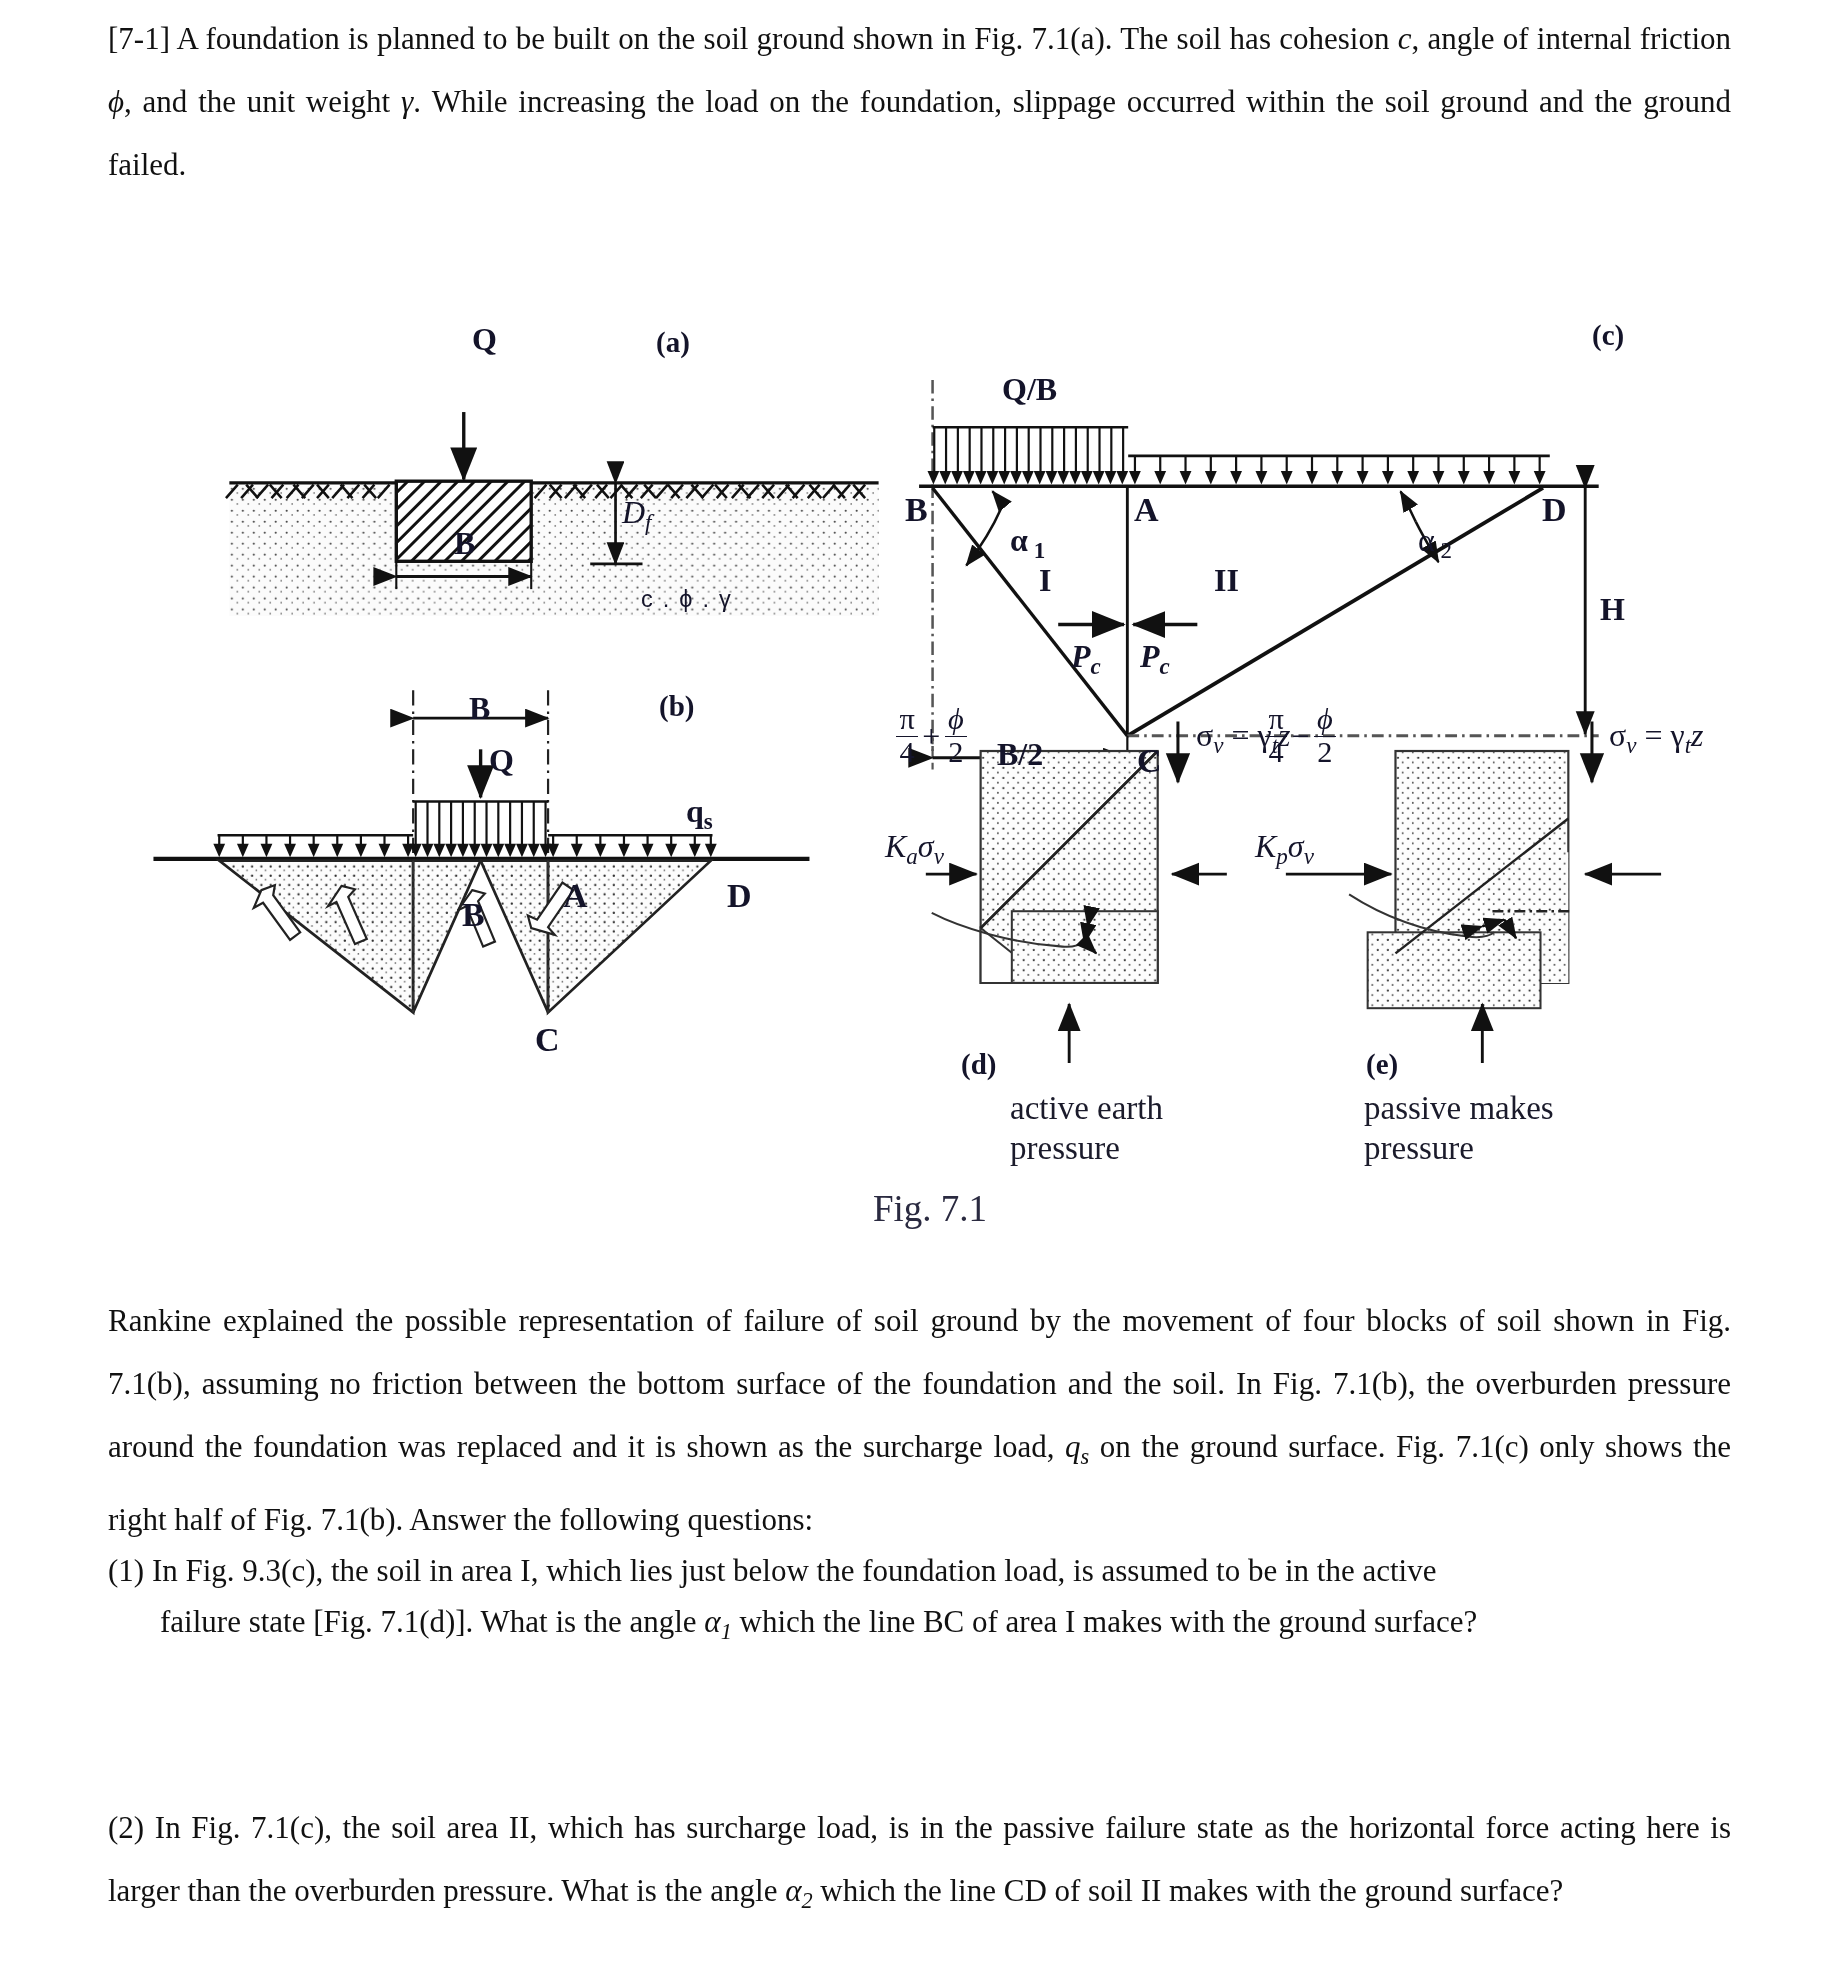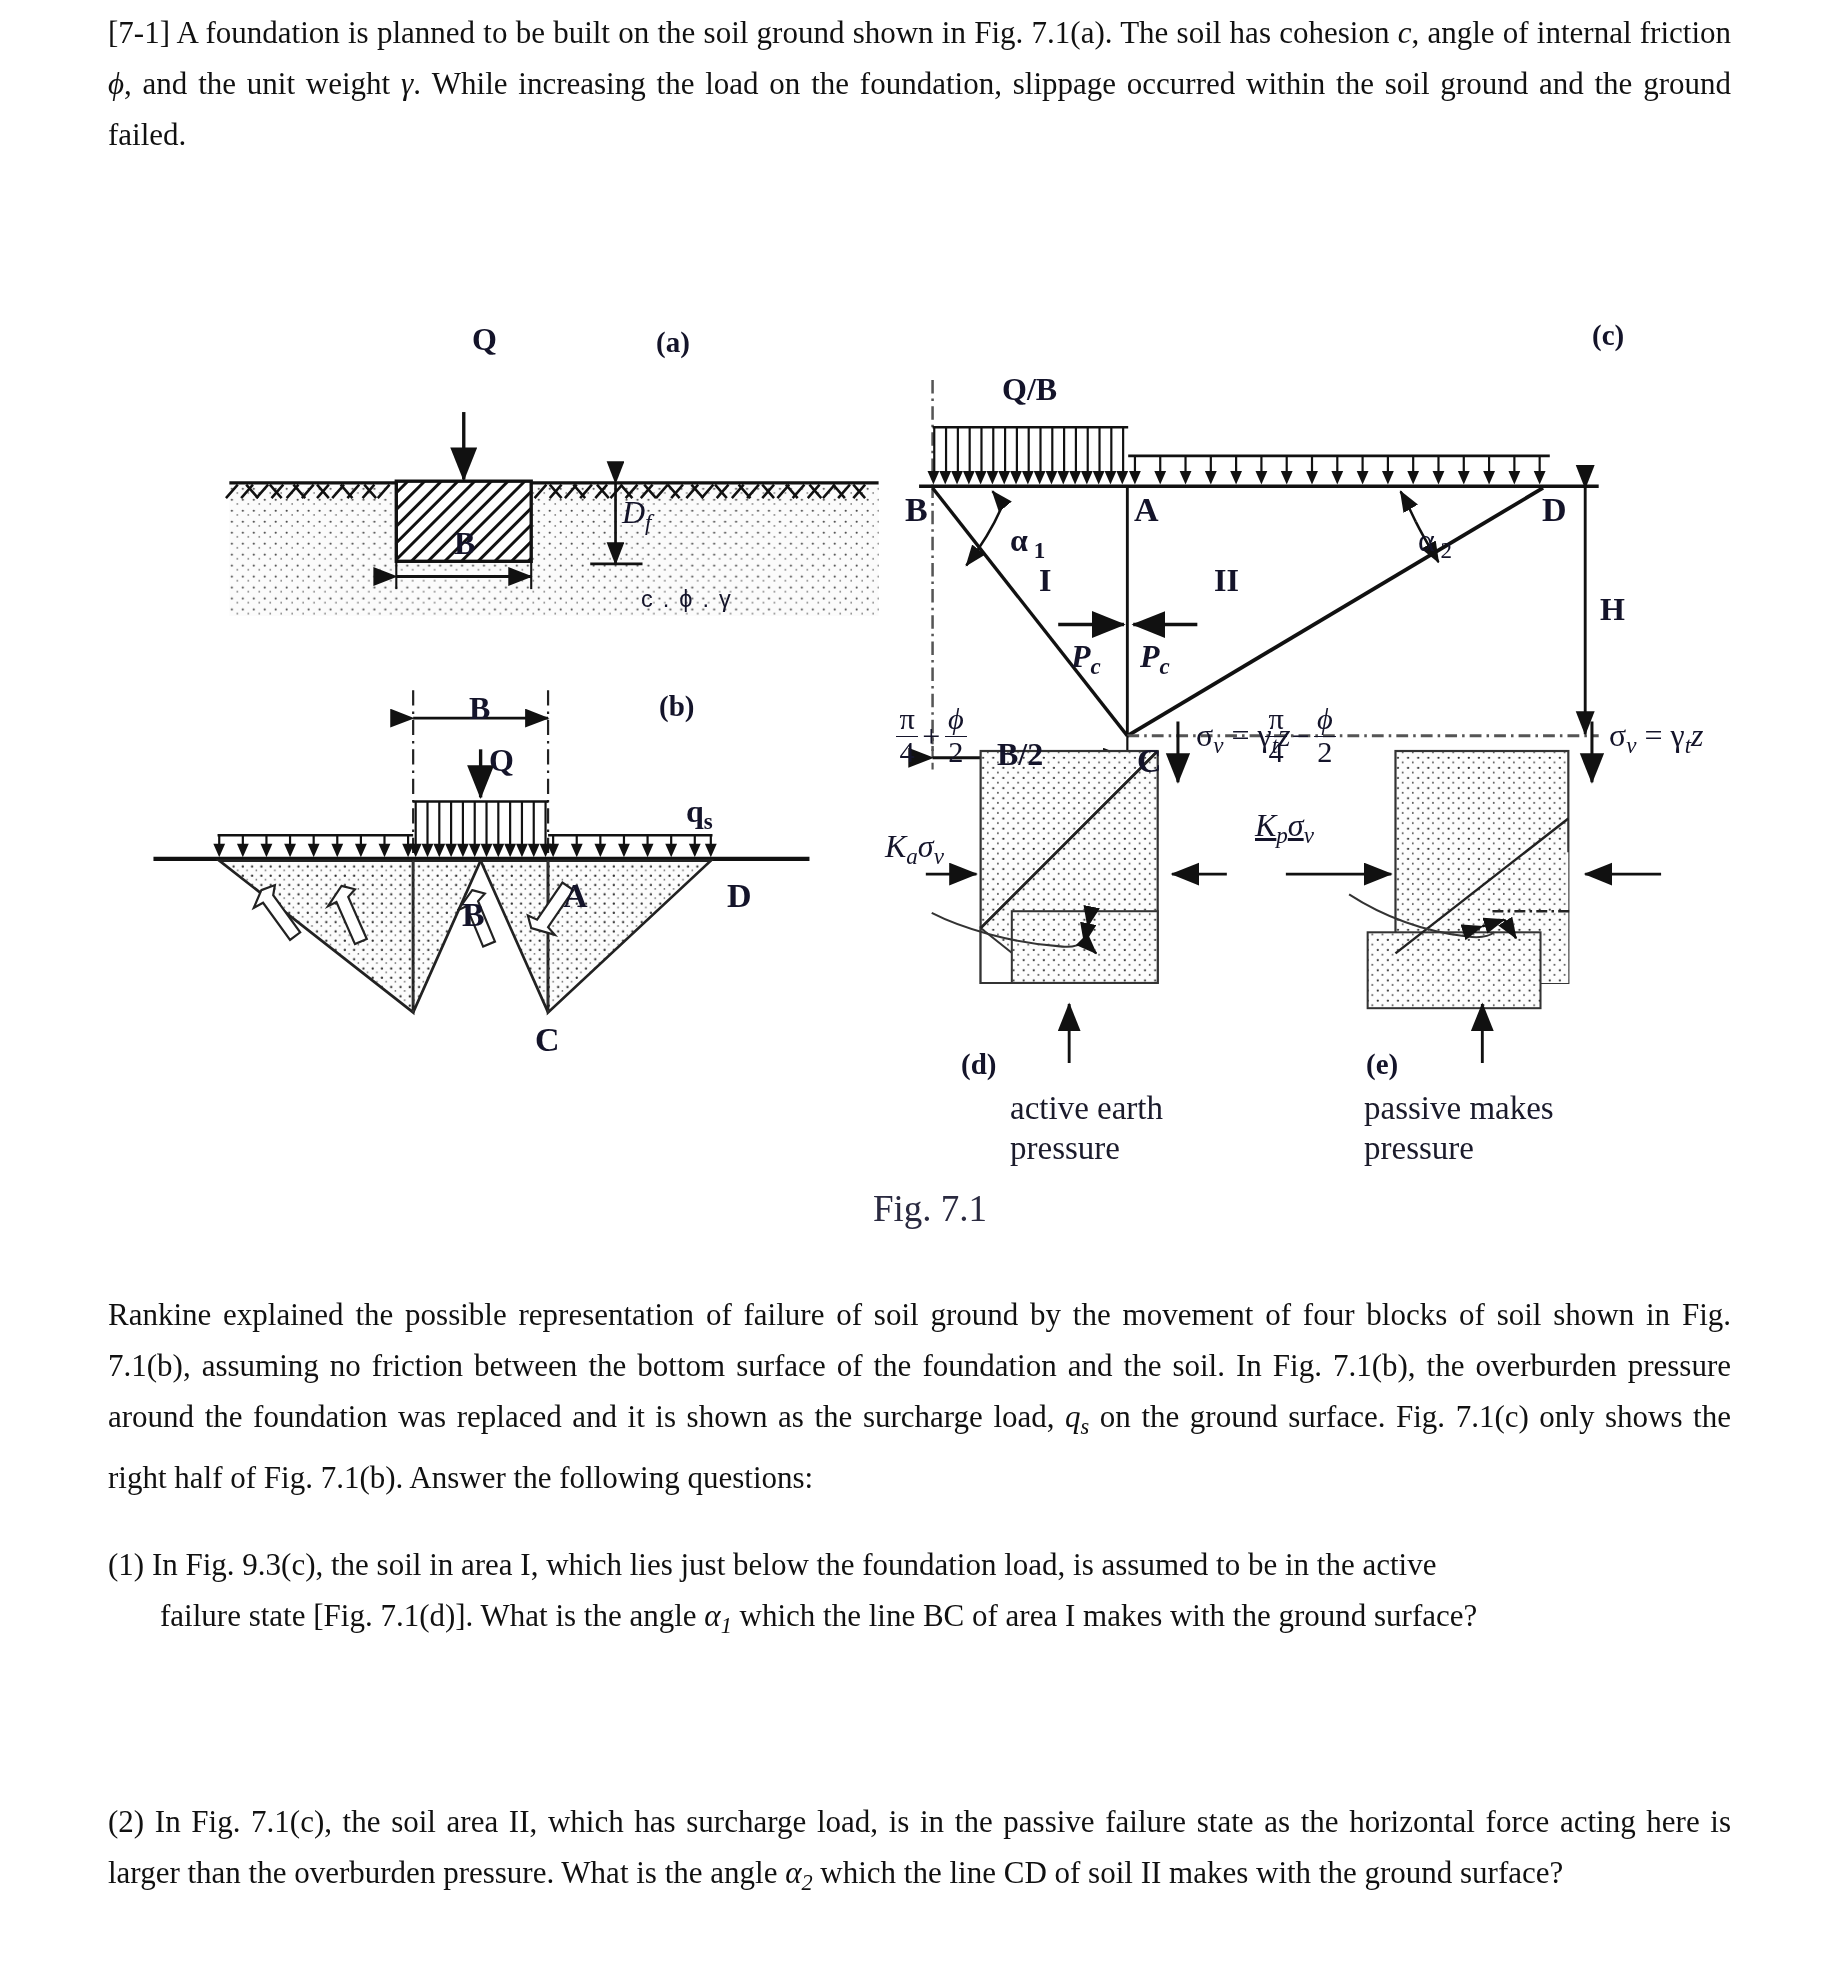--- a/index.html
+++ b/index.html
@@ -17,21 +17,21 @@
   }
   .page {
     position: absolute;
     inset: 0;
   }
 
   
   .para {
     position: absolute;
     font-size: 31px;
-    line-height: 51px;
+    line-height: 63px;
     text-align: justify;
     text-justify: inter-word;
     color: #111;
   }
   .para.nojust { text-align: left; }
   .it { font-style: italic; }
   .sub { font-size: 0.72em; vertical-align: -0.32em; }
 
   #intro-para { left: 108px; top: 6.7px; width: 1623px; }
   #body-para  { left: 108px; top: 1289px; width: 1623px; }
@@ -474,21 +474,21 @@
     </span>
     <span class="mathlabel" style="left:1196px; top:548px;"><span>σ</span><span class="sub it">v</span>&nbsp;<span>= γ</span><span class="sub it">t</span><span class="it">z</span></span>
     <span class="mathlabel it" style="left:885px; top:659px;"><span>K</span><span class="sub">a</span><span>σ</span><span class="sub">v</span></span>
     <span class="caplabel" style="left:1010px; top:919px;"><span>active earth</span><br><span>pressure</span></span>
 
     <span class="figlabel" style="left:1366px; top:879px;">(e)</span>
     <span class="mathlabel" style="left:1265px; top:584px; transform:translateY(-49px);">
       <span class="frac"><span class="num">π</span><span class="den">4</span></span><span class="opsym">−</span><span class="frac"><span class="num it">ϕ</span><span class="den">2</span></span>
     </span>
     <span class="mathlabel" style="left:1609px; top:548px;"><span>σ</span><span class="sub it">v</span>&nbsp;<span>= γ</span><span class="sub it">t</span><span class="it">z</span></span>
-    <span class="mathlabel it" style="left:1255px; top:638px;text-decoration:underline;"><span>K</span><span class="sub">p</span><span>σ</span><span class="sub">v</span></span>
+    <span class="mathlabel it" style="left:1255px; top:659px;"><span>K</span><span class="sub">p</span><span>σ</span><span class="sub">v</span></span>
     <span class="caplabel" style="left:1364px; top:919px;"><span>passive makes</span><br><span>pressure</span></span>
   </div>
 
   <div id="figcaption">Fig. 7.1</div>
 
   <div class="para" id="body-para">
     <span>Rankine explained the possible representation of failure of soil ground by the movement of four blocks of soil shown in Fig. 7.1(b), assuming no friction between the bottom surface of the foundation and the soil. In Fig. 7.1(b), the overburden pressure around the foundation was replaced and it is shown as the surcharge load, </span><span class="it"><span>q</span><span class="sub">s</span></span><span> on the ground surface. Fig. 7.1(c) only shows the right half of Fig. 7.1(b). Answer the following questions:</span>
   </div>
 
   <div class="para nojust" id="q1-para">

